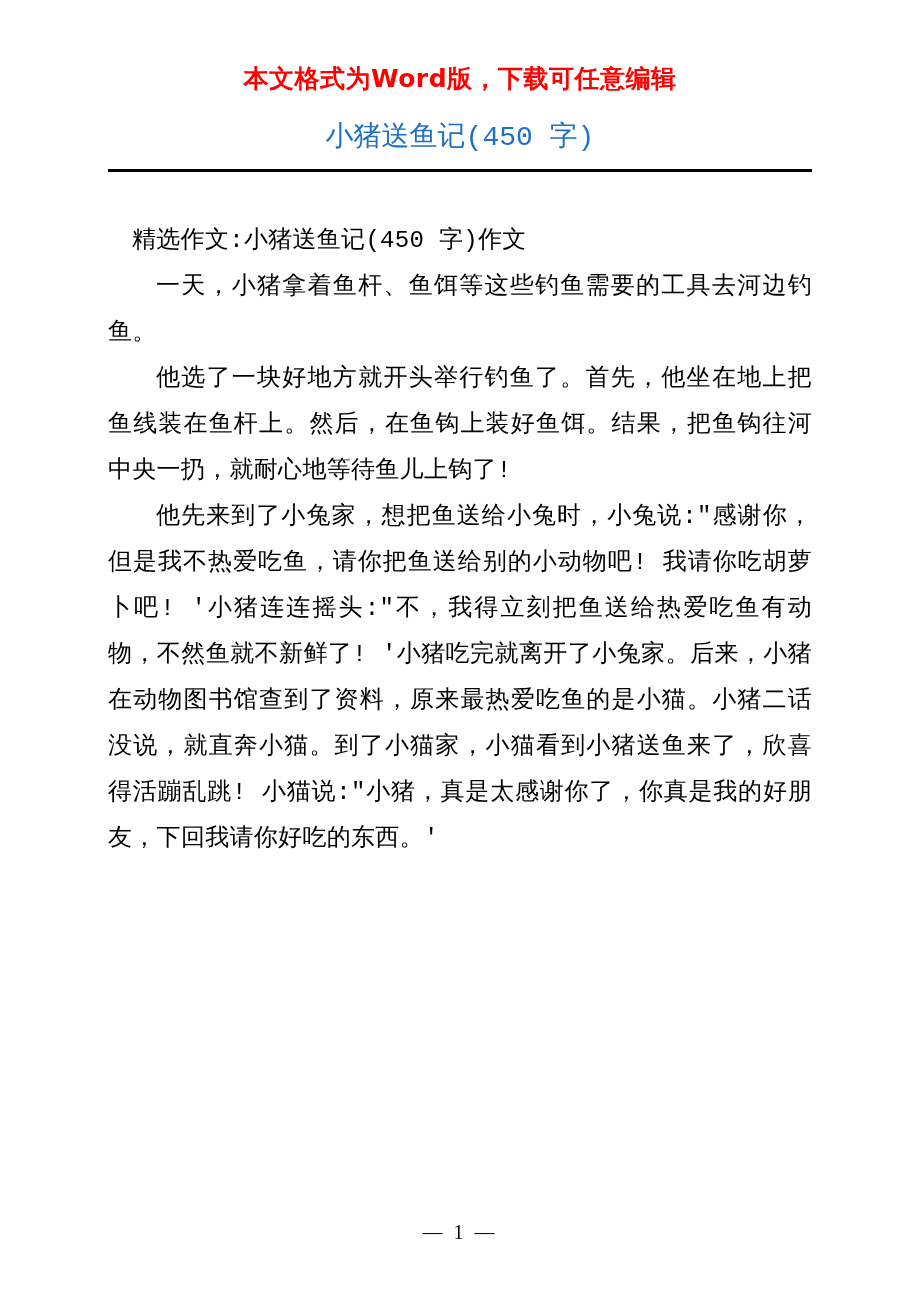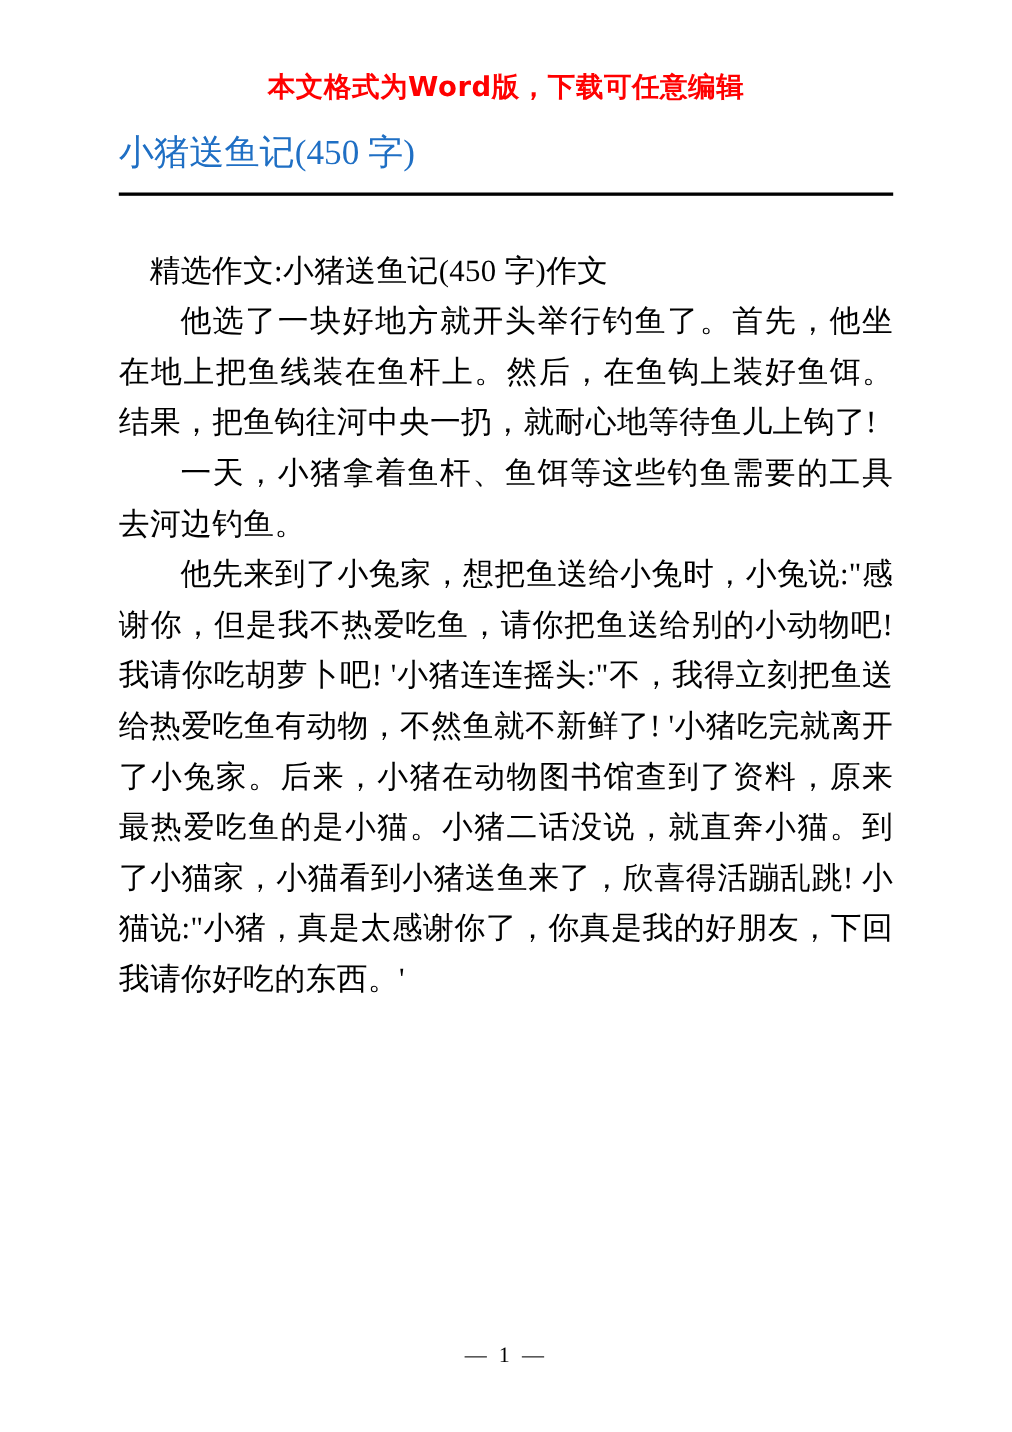--- a/index.html
+++ b/index.html
@@ -25,38 +25,39 @@
   .banner {
     text-align: center;
     color: #ff0000;
     font-weight: bold;
     font-size: 25px;
     letter-spacing: 0.5px;
     padding-top: 62px;
     font-family: "DejaVu Sans", "Liberation Sans", sans-serif;
   }
   .doc-title {
-    text-align: left;
+    text-align: center;
     color: #1f6fc4;
-    font-size: 32px;
+    font-size: 28px;
     padding-top: 22px;
     padding-bottom: 10px;
-    font-family: Liberation Serif, serif;
+    font-family: Liberation Mono, monospace;
   }
   .title-rule {
     border-bottom: 3px solid #000000;
     margin: 4px 0 0 0;
     width: 100%;
   }
   .content {
     padding-top: 46px;
-    font-size: 28px;
+    font-size: 24px;
     line-height: 46px;
     text-align: justify;
     letter-spacing: 0.3px;
+    font-family: Liberation Mono, monospace;
   }
   .content p {
     margin: 0;
     text-indent: 2em;
   }
   .content p.no-indent {
     text-indent: 1em;
   }
   .footer {
     position: absolute;
@@ -74,20 +75,20 @@
 
 <div class="page">
 
   <div class="banner">本文格式为Word版，下载可任意编辑</div>
 
   <div class="doc-title">小猪送鱼记(450 字)</div>
   <div class="title-rule"></div>
 
   <div class="content">
     <p class="no-indent">精选作文:小猪送鱼记(450 字)作文</p>
+    <p>一天，小猪拿着鱼杆、鱼饵等这些钓鱼需要的工具去河边钓鱼。</p>
     <p>他选了一块好地方就开头举行钓鱼了。首先，他坐在地上把鱼线装在鱼杆上。然后，在鱼钩上装好鱼饵。结果，把鱼钩往河中央一扔，就耐心地等待鱼儿上钩了!</p>
-    <p>一天，小猪拿着鱼杆、鱼饵等这些钓鱼需要的工具去河边钓鱼。</p>
     <p>他先来到了小兔家，想把鱼送给小兔时，小兔说:"感谢你，但是我不热爱吃鱼，请你把鱼送给别的小动物吧! 我请你吃胡萝卜吧! '小猪连连摇头:"不，我得立刻把鱼送给热爱吃鱼有动物，不然鱼就不新鲜了! '小猪吃完就离开了小兔家。后来，小猪在动物图书馆查到了资料，原来最热爱吃鱼的是小猫。小猪二话没说，就直奔小猫。到了小猫家，小猫看到小猪送鱼来了，欣喜得活蹦乱跳! 小猫说:"小猪，真是太感谢你了，你真是我的好朋友，下回我请你好吃的东西。'</p>
   </div>
 
   <div class="footer">— 1 —</div>
 
 </div>
 
 </body></html>

